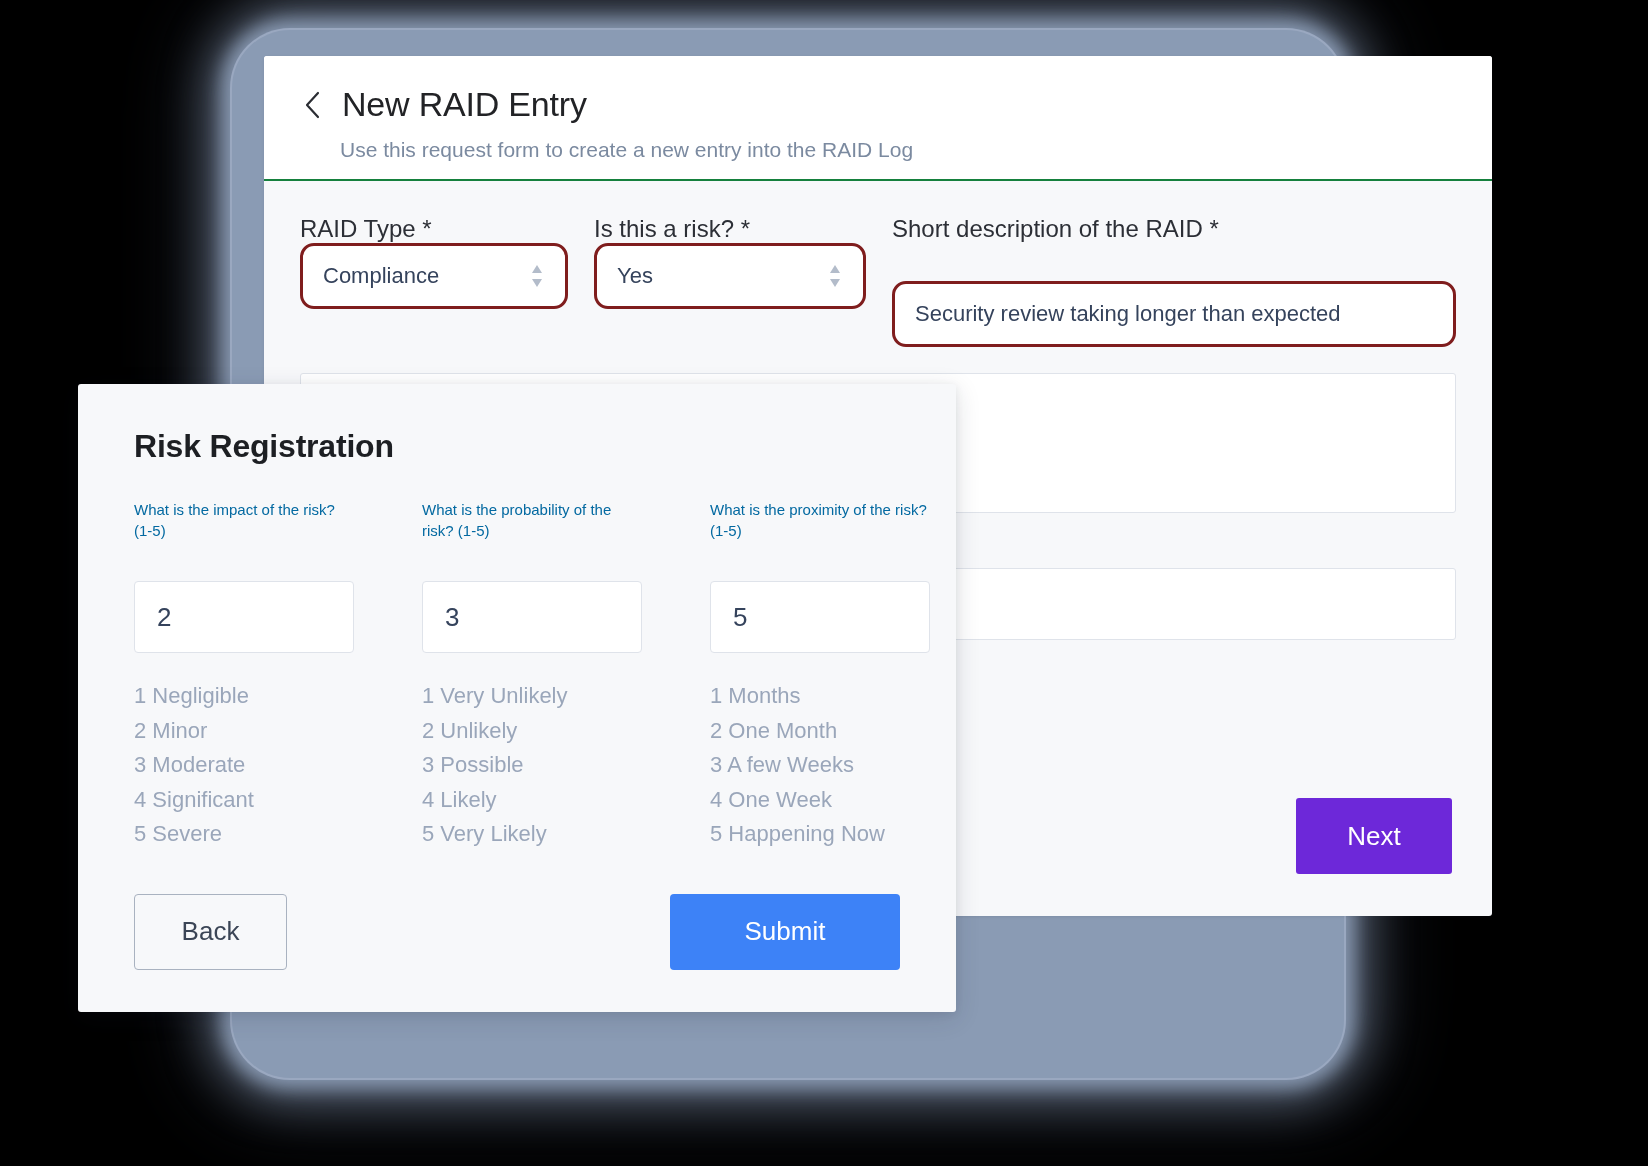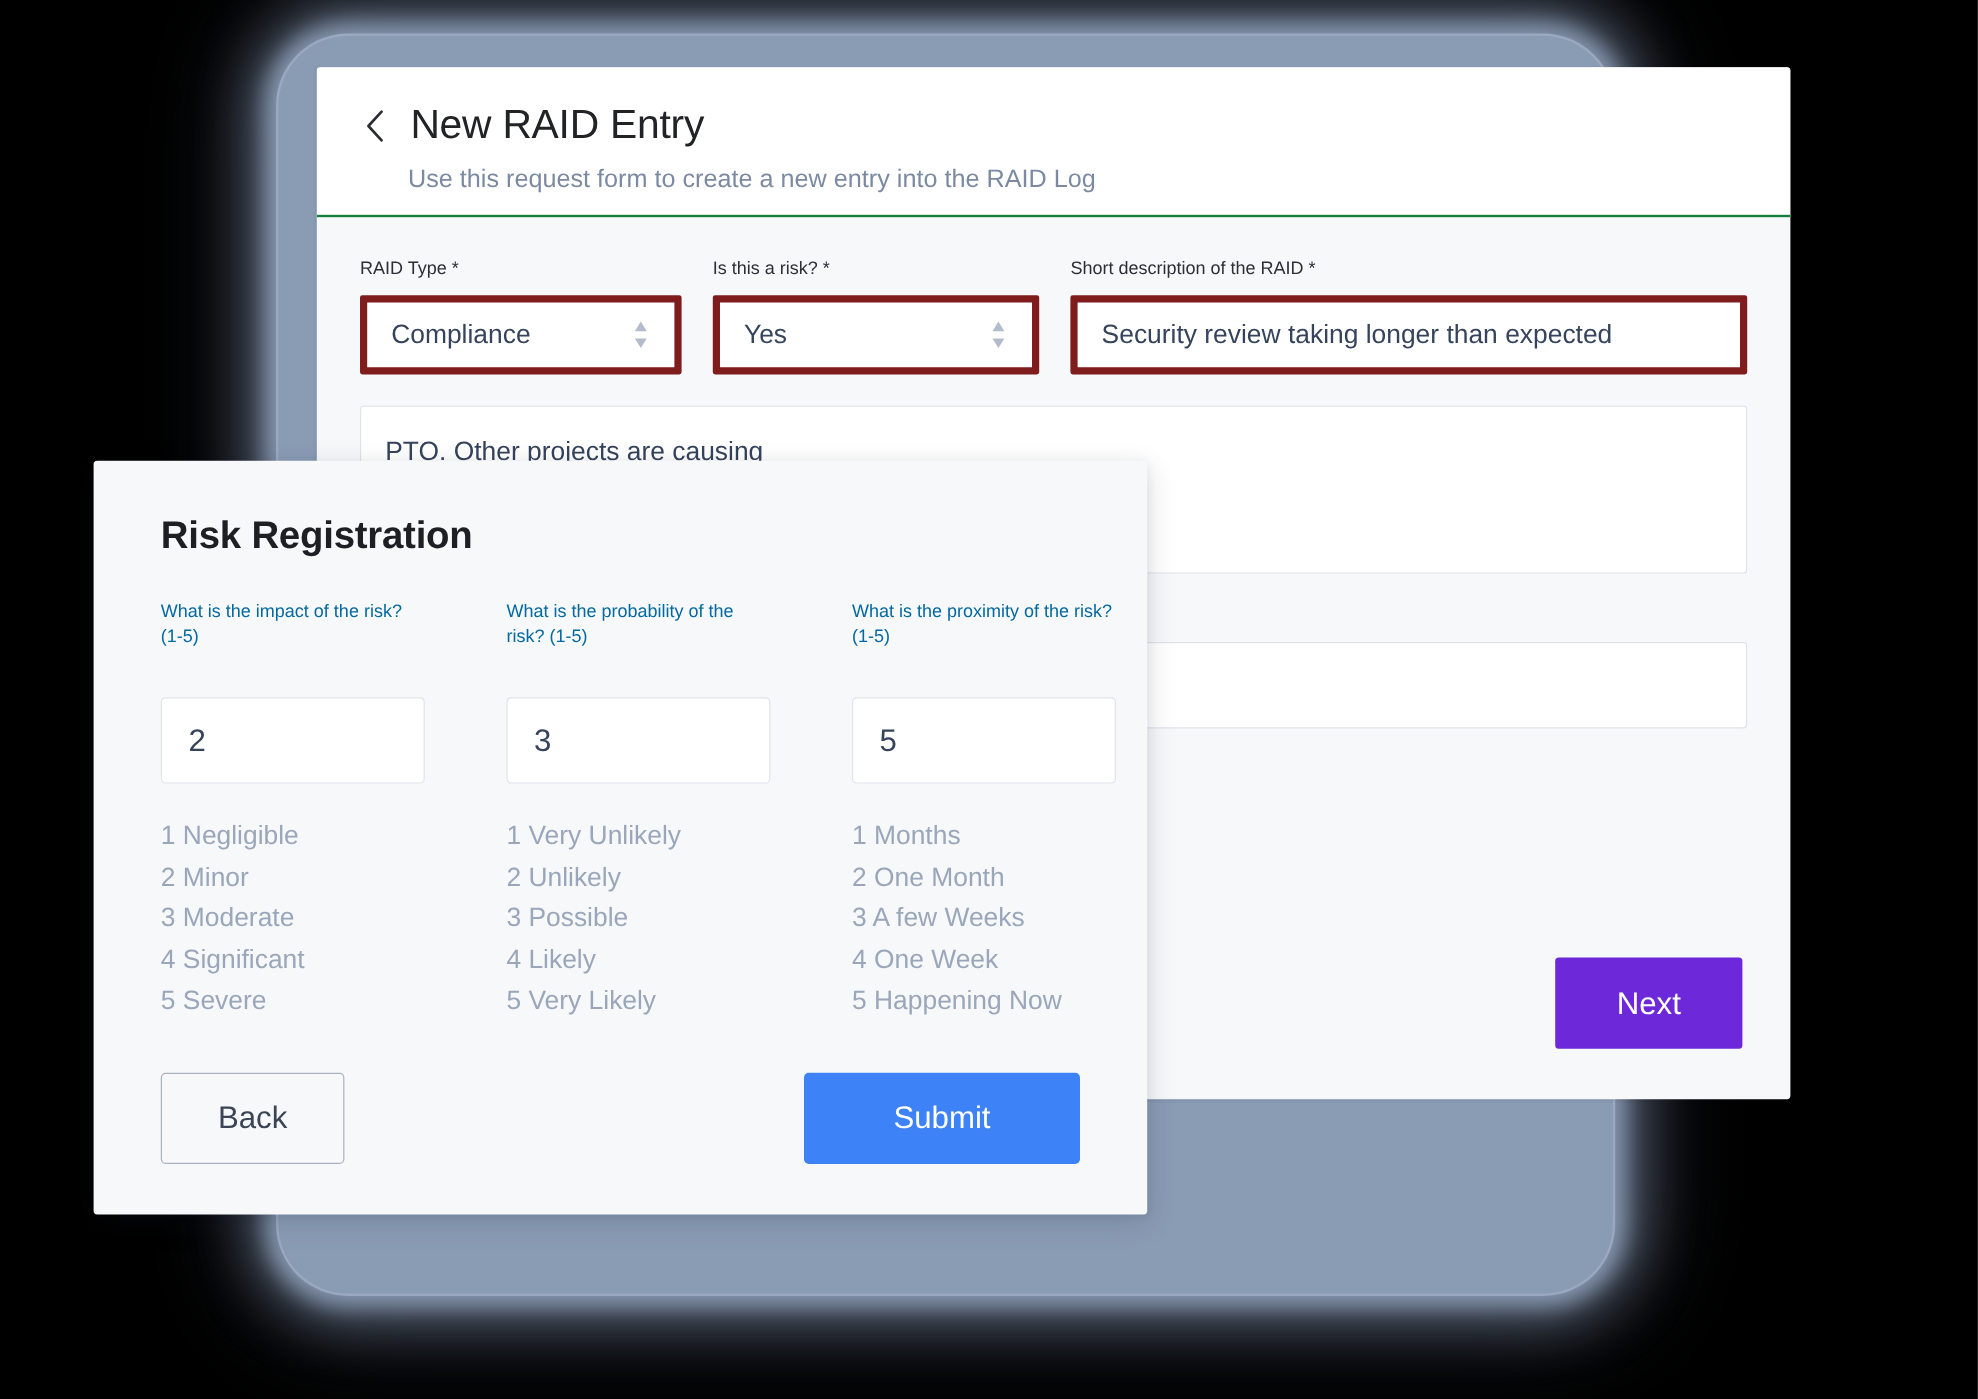--- a/index.html
+++ b/index.html
@@ -82,30 +82,29 @@
   #raid-body {
     padding: 34px 36px 0 36px;
     position: relative;
   }
   .field-row {
     display: flex;
     gap: 26px;
     margin-bottom: 26px;
   }
   .field-label {
-    font-size: 15px;
+    font-size: 24px;
     color: #2c2f36;
-    margin-bottom: 13px;
     line-height: 1.2;
     white-space: nowrap;
   }
   .input-box {
     background: #ffffff;
-    border: 6px solid #7f1d1d;
-    border-radius: 2px;
+    border: 3px solid #7f1d1d;
+    border-radius: 14px;
     height: 66px;
     display: flex;
     align-items: center;
     padding: 0 20px;
     font-size: 22px;
     color: #35435c;
     box-sizing: border-box;
     gap: 36px;
   }
   .select-box {
@@ -116,21 +115,21 @@
     font-size: 15px;
     line-height: 8px;
     display: flex;
     flex-direction: column;
     align-items: center;
     flex: 0 0 auto;
   }
   .col-raid-type { width: 268px; }
   .col-is-risk  { width: 272px; }
   .col-short-desc { flex: 1 1 auto; min-width: 0; }
-  .col-short-desc .input-box { overflow: hidden; white-space: nowrap; }
+  .col-short-desc .input-box { overflow: hidden; white-space: nowrap; margin-top: 38px; }
 
   .textarea-box {
     background: #ffffff;
     border: 1px solid #dfe3ea;
     border-radius: 3px;
     height: 140px;
     padding: 22px 20px;
     font-size: 22px;
     color: #35435c;
     box-sizing: border-box;

